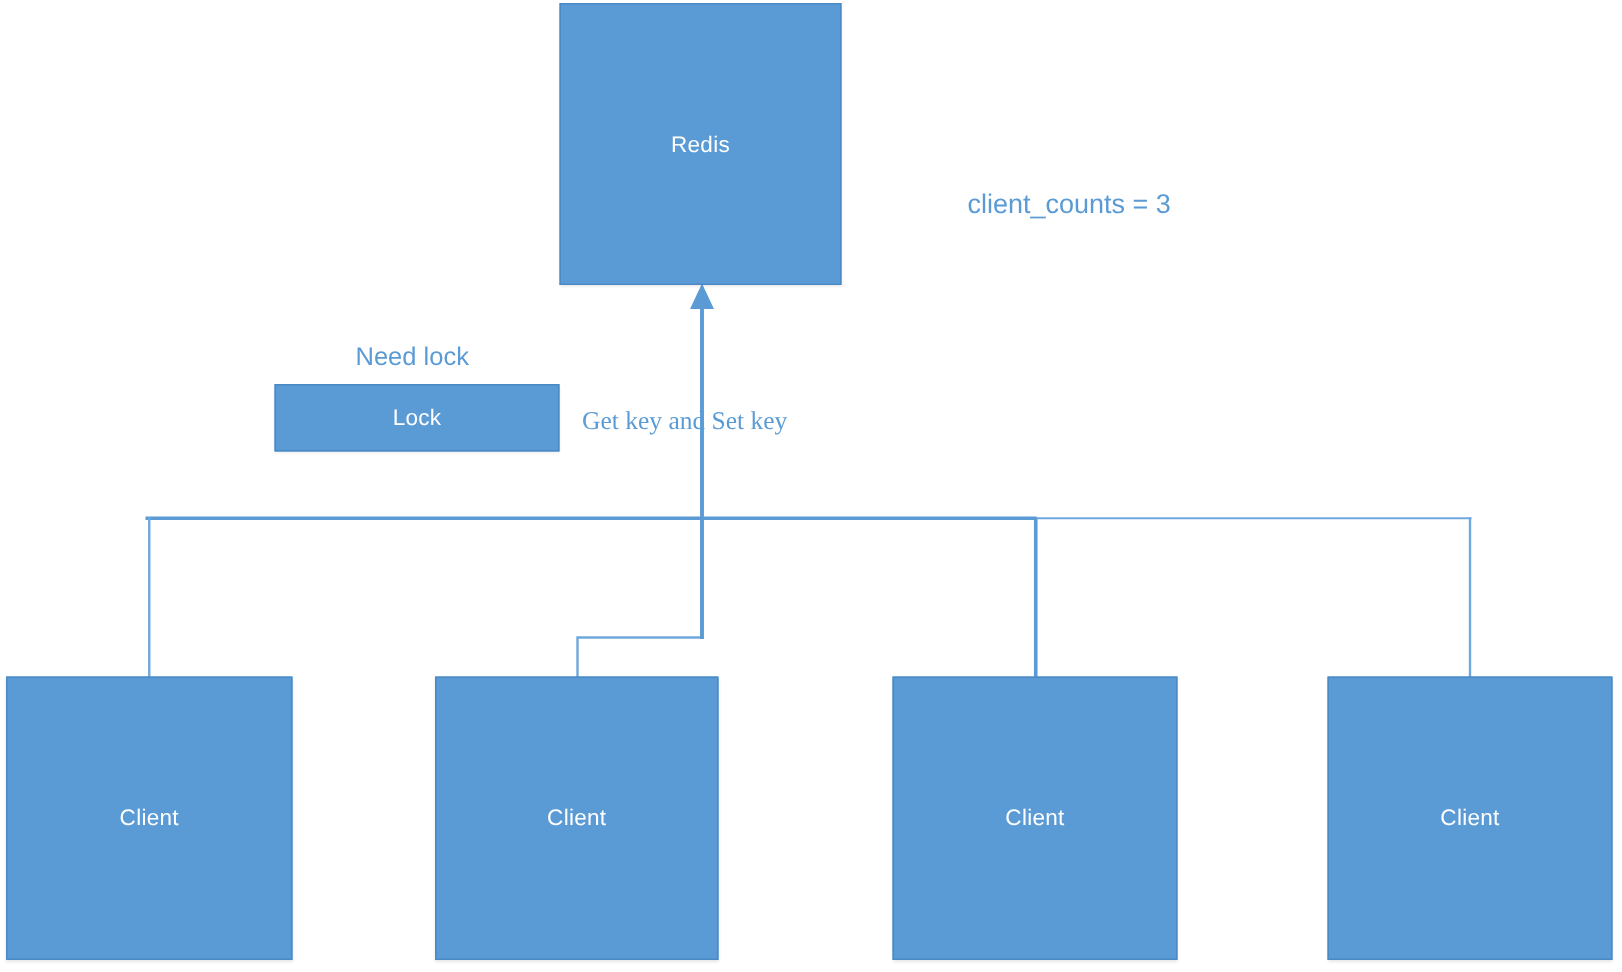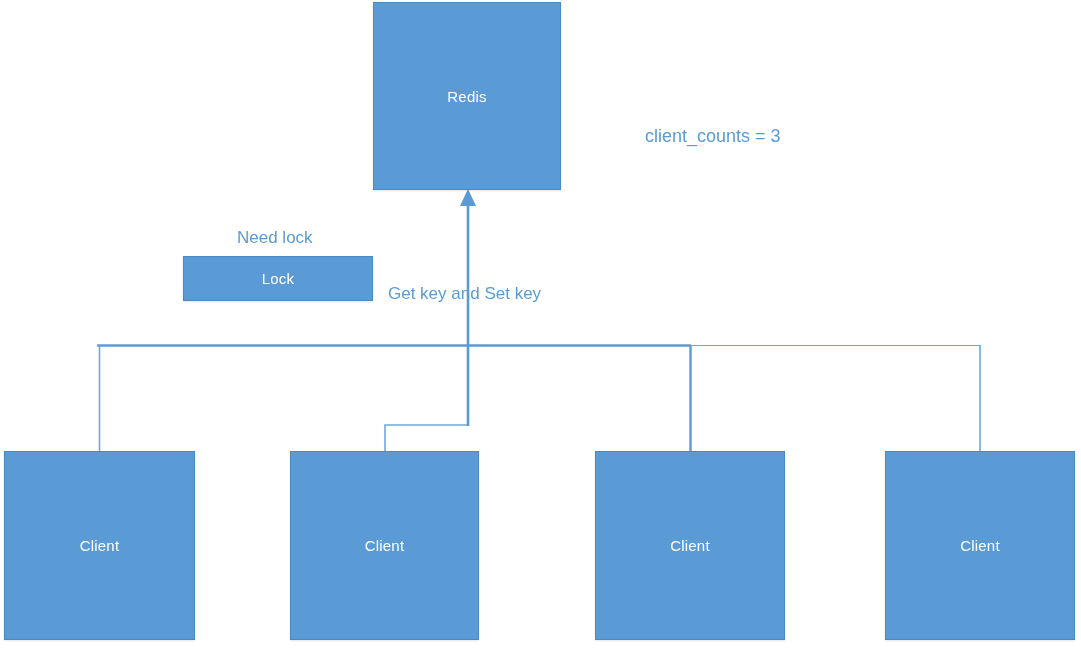--- a/index.html
+++ b/index.html
@@ -48,21 +48,21 @@
   .annotation {
     position: absolute;
     color: #5B9BD5;
     font-size: 17px;
     font-family: "Liberation Sans", sans-serif;
     white-space: nowrap;
     user-select: none;
   }
   #client-counts-text { left: 645px; top: 126px; font-size: 18px; }
   #need-lock-text     { left: 237px; top: 228px; text-align: right; }
-  #get-set-text       { left: 388px; top: 284px; }
+  #get-set-text       { left: 388px; top: 271px; font-family: Liberation Serif, serif; }
 
   
   #connectors {
     position: absolute;
     left: 0;
     top: 0;
     width: 1081px;
     height: 648px;
     pointer-events: none;
   }

